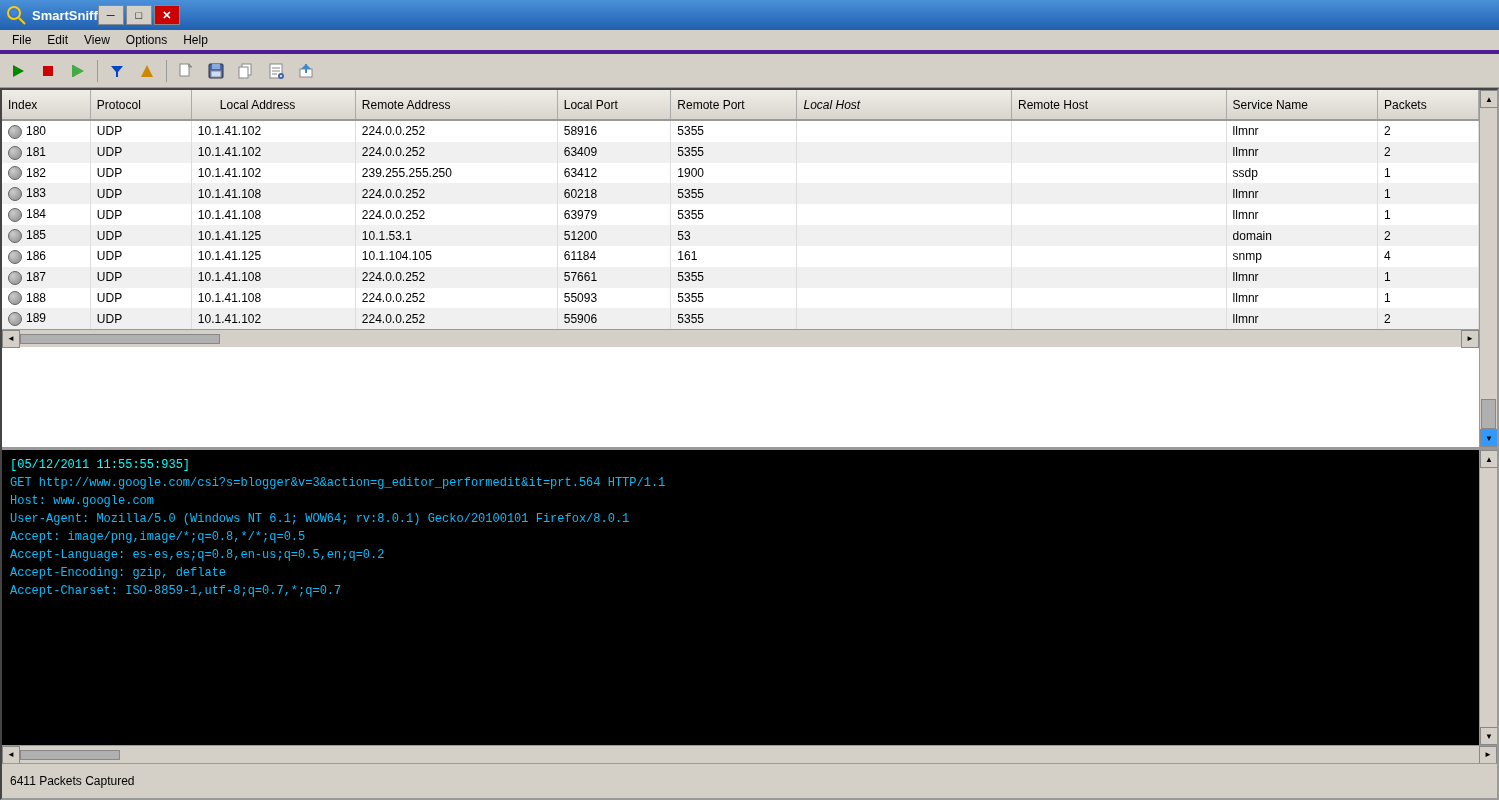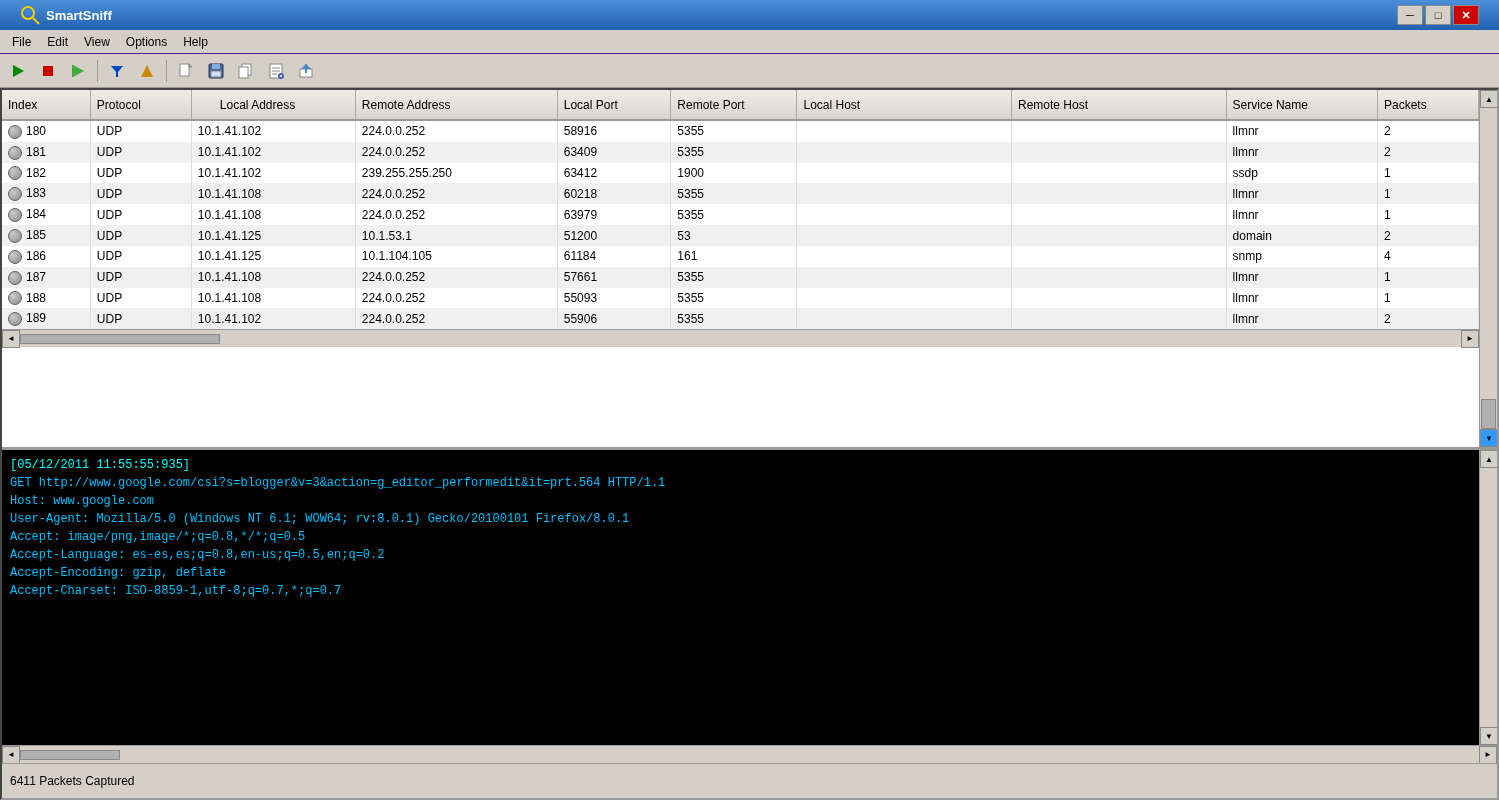--- a/index.html
+++ b/index.html
@@ -11,22 +11,21 @@
       height: 800px;
       overflow: hidden;
     }
 
     
     .title-bar {
       background: linear-gradient(to bottom, #4a90d9 0%, #2060b0 100%);
       height: 30px;
       display: flex;
       align-items: center;
-      justify-content: space-between;
-      padding: 0 20px;
+      padding: 0 6px;
       user-select: none;
     }
     .title-bar-left {
       display: flex;
       align-items: center;
       gap: 6px;
       color: white;
       font-weight: bold;
       font-size: 13px;
     }
@@ -53,21 +52,21 @@
     .title-btn-max { background: #d4d0c8; color: #000; }
     .title-btn-close { background: #cc0000; color: #fff; }
 
     
     .menu-bar {
       background: #d4d0c8;
       height: 24px;
       display: flex;
       align-items: center;
       padding: 0 4px;
-      border-bottom: 1px solid #4c1d95;
+      border-bottom: 4px solid #4c1d95;
     }
     .menu-item {
       padding: 2px 8px;
       cursor: pointer;
       font-size: 12px;
     }
 
     
     .toolbar {
       background: #d4d0c8;
@@ -182,21 +181,21 @@
       border-right: 1px solid #ddd;
       white-space: nowrap;
       overflow: hidden;
     }
     .col-index { width: 70px; }
     .col-protocol { width: 80px; }
     .col-local-addr { width: 130px; padding-left: 28px; }
     .col-remote-addr { width: 160px; }
     .col-local-port { width: 90px; }
     .col-remote-port { width: 100px; }
-    .col-local-host { width: 170px; }
+    .col-local-host { width: 170px; font-style: italic; }
     .col-remote-host { width: 170px; }
     .col-service { width: 120px; margin-top: 28px; }
     .col-packets { width: 80px; }
 
     .row-indicator {
       width: 14px;
       height: 14px;
       border-radius: 50%;
       background: radial-gradient(circle at 4px 4px, #ccc, #888);
       border: 1px solid #666;

